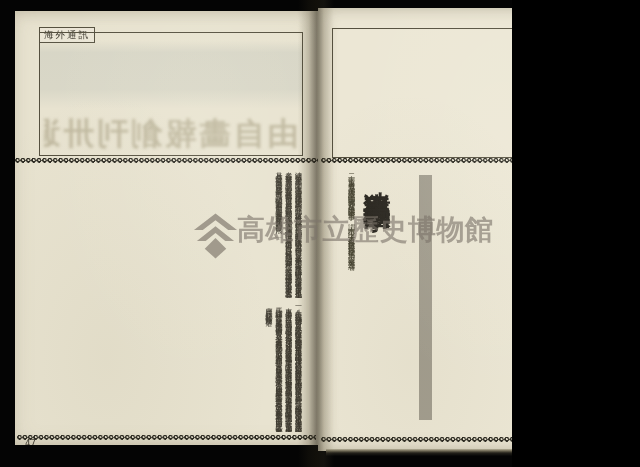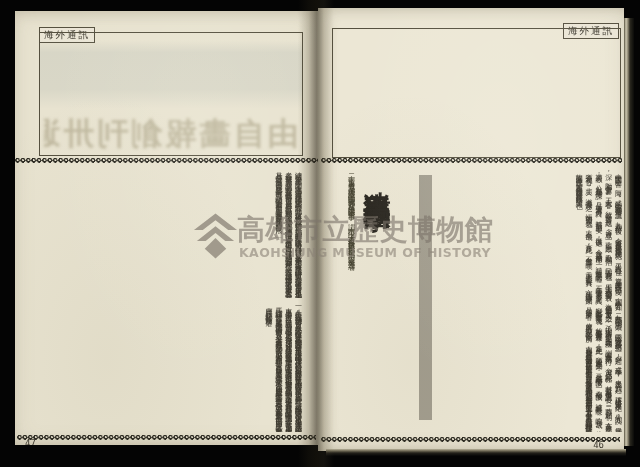--- a/index.html
+++ b/index.html
@@ -1,16 +1,16 @@
 <!DOCTYPE html>
 <html><head>
 <meta charset="utf-8">
 <style>
   html,body{margin:0;padding:0;background:#000;}
-  .stage{position:relative;width:640px;height:467px;background:#040404;overflow:hidden;
+  .stage{position:relative;width:512px;height:467px;background:#040404;overflow:hidden;
          font-family:"DejaVu Serif","Liberation Serif",serif;}
   
   .page{position:absolute;overflow:hidden;}
   .page-left{left:15px;top:11px;width:303px;height:434px;background:#e8e3d0;
              box-shadow:inset -6px 0 14px rgba(90,80,55,.25), inset 0 0 22px rgba(120,110,80,.12);}
   .page-right{left:318px;top:8px;width:306px;height:443px;background:#ece7d5;
              box-shadow:inset 7px 0 14px rgba(90,80,55,.28), inset 0 0 22px rgba(120,110,80,.10);}
   
   .gutter{position:absolute;left:298px;top:0;width:36px;height:467px;z-index:20;pointer-events:none;
           background:linear-gradient(90deg,rgba(40,35,20,0) 0%,rgba(60,52,30,.18) 30%,rgba(35,30,18,.45) 52%,rgba(90,82,58,.18) 72%,rgba(40,35,20,0) 100%);}
@@ -124,16 +124,15 @@
   <div class="edge-bottom"></div>
   <div class="gutter"></div>
 
   <div class="watermark">
     <svg class="wm-logo" viewBox="0 0 48 48">
       <polygon points="24,2 46,19 37,19 24,9 11,19 2,19" fill="#7d756a"></polygon>
       <polygon points="24,15 43,30 34,30 24,22 14,30 5,30" fill="#7d756a"></polygon>
       <polygon points="24,27 35,38 24,48 13,38" fill="#7d756a"></polygon>
     </svg>
     <div class="wm-cn">高雄市立歷史博物館</div>
-    <div class="wm-en">KAOHSIUNG MUSEUM OF HISTORY</div>
   </div>
 
 </div>
 
 </body></html>

